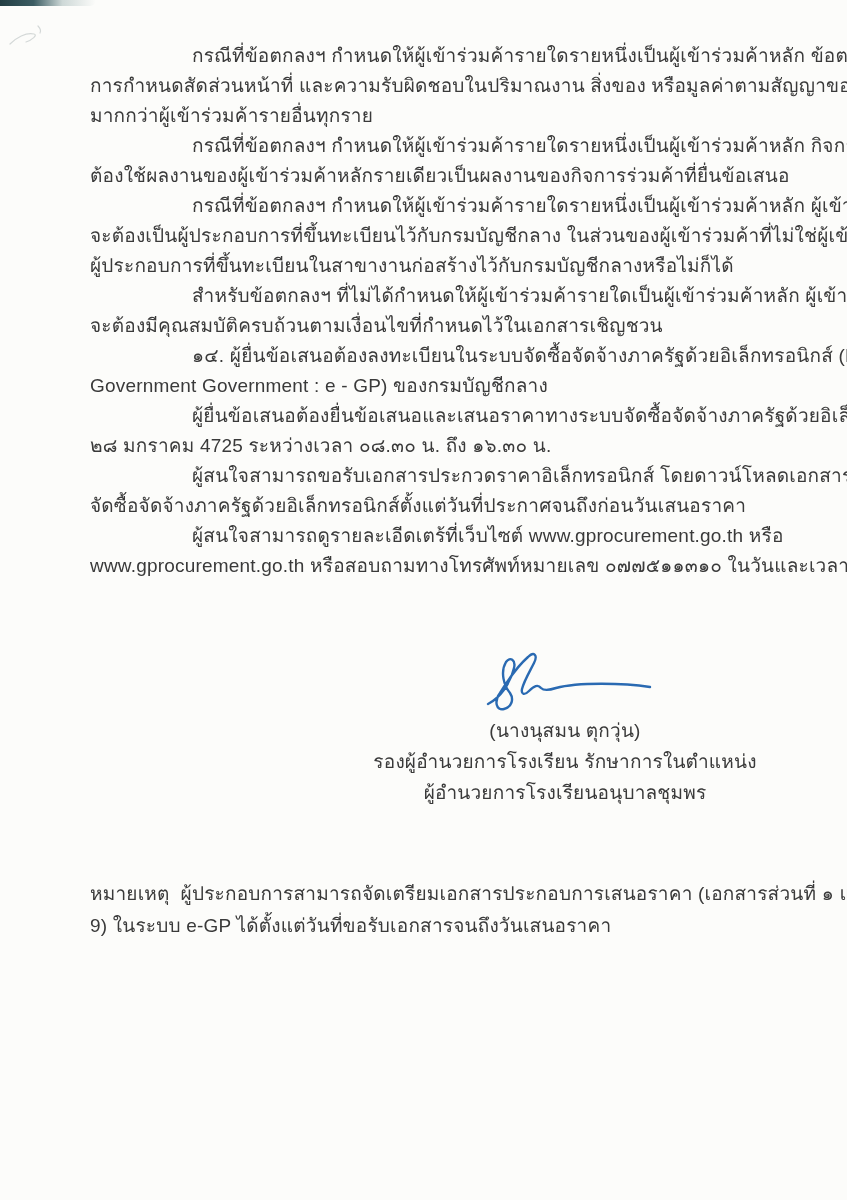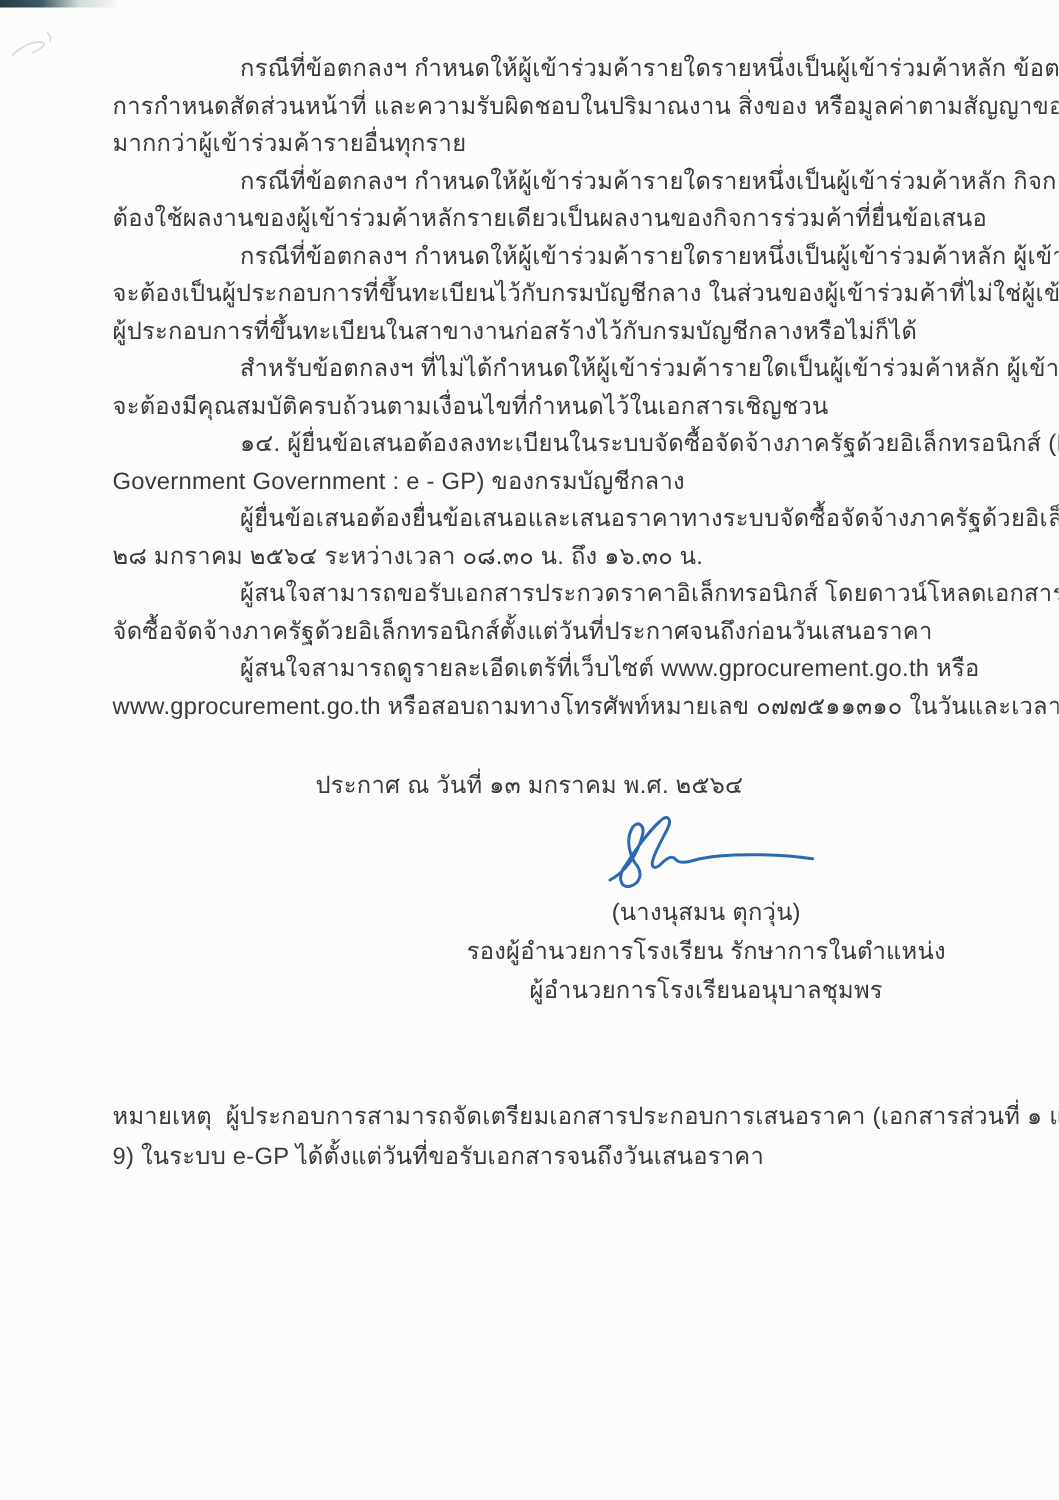--- a/index.html
+++ b/index.html
@@ -63,28 +63,27 @@
       <div class="line indent">กรณีที่ข้อตกลงฯ กำหนดให้ผู้เข้าร่วมค้ารายใดรายหนึ่งเป็นผู้เข้าร่วมค้าหลัก กิจการร่วมค้านั้น</div>
       <div class="line">ต้องใช้ผลงานของผู้เข้าร่วมค้าหลักรายเดียวเป็นผลงานของกิจการร่วมค้าที่ยื่นข้อเสนอ</div>
       <div class="line indent">กรณีที่ข้อตกลงฯ กำหนดให้ผู้เข้าร่วมค้ารายใดรายหนึ่งเป็นผู้เข้าร่วมค้าหลัก ผู้เข้าร่วมค้าหลัก</div>
       <div class="line">จะต้องเป็นผู้ประกอบการที่ขึ้นทะเบียนไว้กับกรมบัญชีกลาง ในส่วนของผู้เข้าร่วมค้าที่ไม่ใช่ผู้เข้าร่วมค้าหลักจะเป็น</div>
       <div class="line">ผู้ประกอบการที่ขึ้นทะเบียนในสาขางานก่อสร้างไว้กับกรมบัญชีกลางหรือไม่ก็ได้</div>
       <div class="line indent">สำหรับข้อตกลงฯ ที่ไม่ได้กำหนดให้ผู้เข้าร่วมค้ารายใดเป็นผู้เข้าร่วมค้าหลัก ผู้เข้าร่วมค้าทุกราย</div>
       <div class="line">จะต้องมีคุณสมบัติครบถ้วนตามเงื่อนไขที่กำหนดไว้ในเอกสารเชิญชวน</div>
       <div class="line indent">๑๔. ผู้ยื่นข้อเสนอต้องลงทะเบียนในระบบจัดซื้อจัดจ้างภาครัฐด้วยอิเล็กทรอนิกส์ (Electronic</div>
       <div class="line">Government Government : e - GP) ของกรมบัญชีกลาง</div>
       <div class="line indent">ผู้ยื่นข้อเสนอต้องยื่นข้อเสนอและเสนอราคาทางระบบจัดซื้อจัดจ้างภาครัฐด้วยอิเล็กทรอนิกส์ ในวันที่</div>
-      <div class="line">๒๘ มกราคม ๒๕๖๔ ระหว่างเวลา ๐๘.๓๐ น. ถึง ๑๖.๓๐ น.</div>
+      <div class="line">๒๘ มกราคม 4725 ระหว่างเวลา ๐๘.๓๐ น. ถึง ๑๖.๓๐ น.</div>
       <div class="line indent">ผู้สนใจสามารถขอรับเอกสารประกวดราคาอิเล็กทรอนิกส์ โดยดาวน์โหลดเอกสารผ่านทางระบบ</div>
       <div class="line">จัดซื้อจัดจ้างภาครัฐด้วยอิเล็กทรอนิกส์ตั้งแต่วันที่ประกาศจนถึงก่อนวันเสนอราคา</div>
       <div class="line indent">ผู้สนใจสามารถดูรายละเอีดเตร้ที่เว็บไซต์ www.gprocurement.go.th หรือ</div>
       <div class="line">www.gprocurement.go.th หรือสอบถามทางโทรศัพท์หมายเลข ๐๗๗๕๑๑๓๑๐ ในวันและเวลาราชการ</div>
     </div>
 
-  <div class="announce">ประกาศ ณ วันที่ ๑๓ มกราคม พ.ศ. ๒๕๖๔</div>
 
   <div class="sig-block">
     <svg class="sig-scribble" width="190" height="70" viewBox="0 0 190 70">
       <path d="M14 56 C26 50 36 36 40 20 C42 12 36 8 32 14 C26 24 30 38 36 45
                C40 51 38 59 30 61 C22 63 20 53 26 45 C34 32 46 16 54 9
                C60 3 64 7 60 15 C56 23 50 33 48 41 C47 46 50 48 55 43
                C60 38 64 36 67 40 C70 43 76 42 82 40 C104 34 150 35 176 39" fill="none" stroke="#2a6ab2" stroke-width="2.4" stroke-linecap="round" stroke-linejoin="round"></path>
     </svg>
     <div class="sig-name">(นางนุสมน ตุกวุ่น)</div>
     <div class="sig-title">รองผู้อำนวยการโรงเรียน รักษาการในตำแหน่ง</div>

